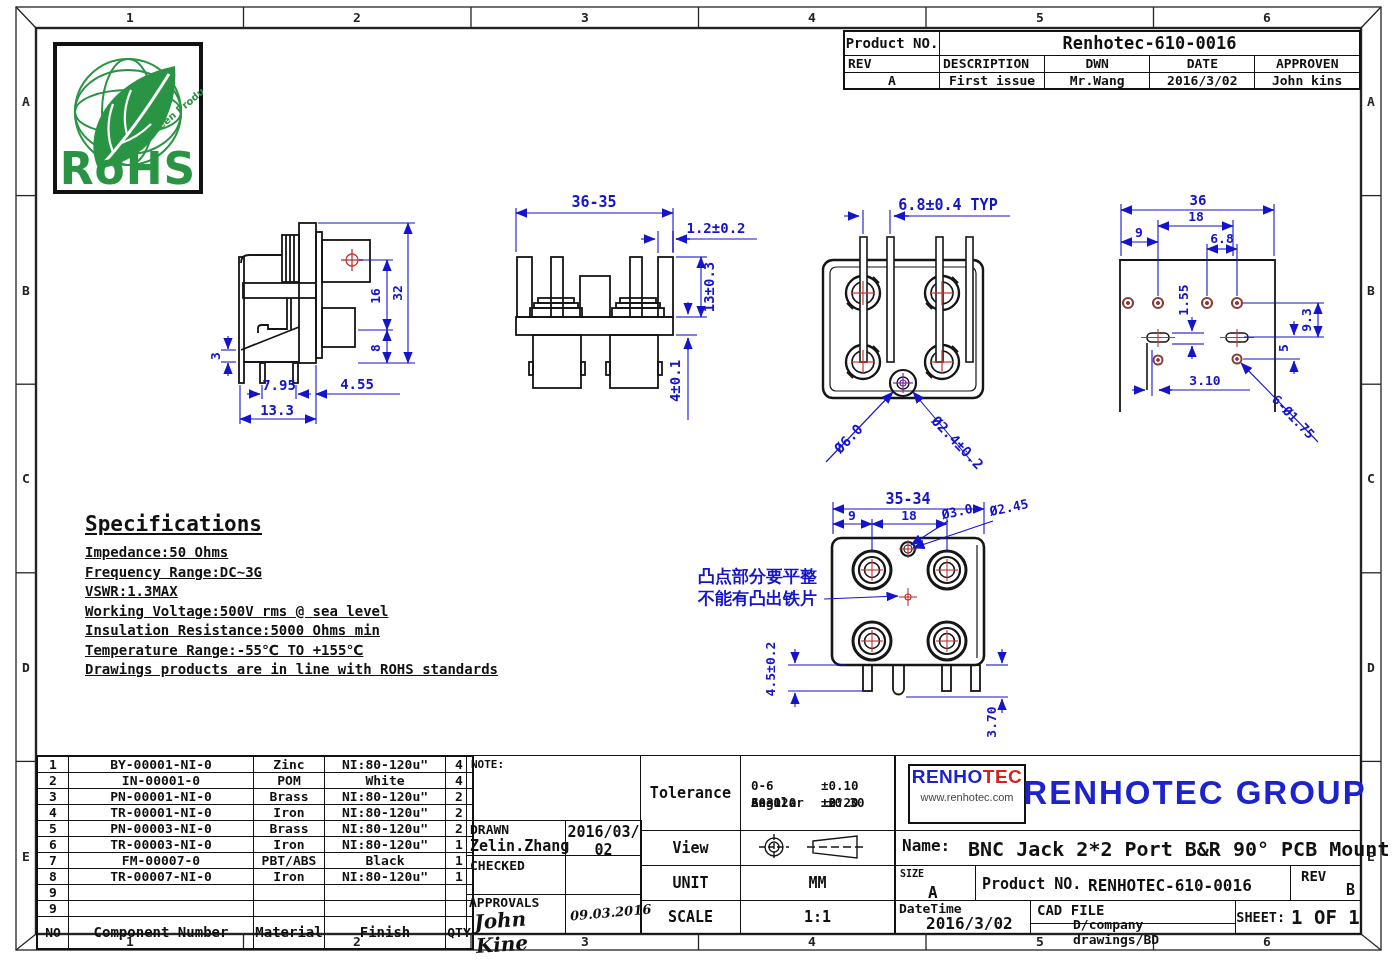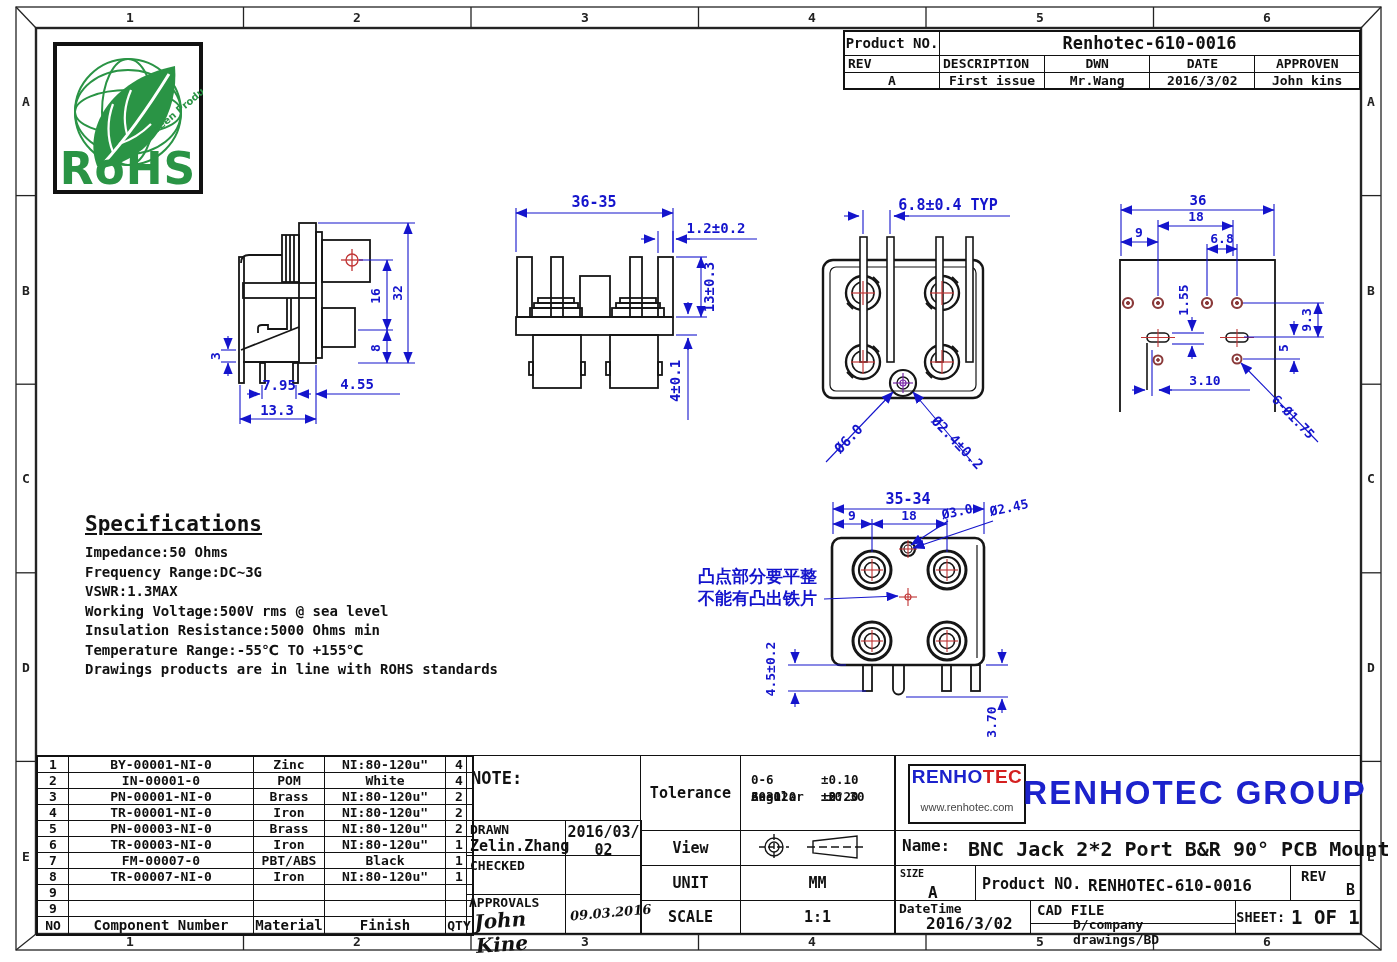--- a/index.html
+++ b/index.html
@@ -15,21 +15,21 @@
   table.grid{border-collapse:collapse;table-layout:fixed;}
   table.grid td,table.grid th{border:1.5px solid #111;padding:0;font:bold 13px "DejaVu Sans Mono",monospace;
        text-align:center;vertical-align:middle;overflow:hidden;white-space:nowrap;line-height:1;}
   
   .cell{position:absolute;border:1.5px solid #111;box-sizing:border-box;}
   .lbl{font:bold 13px "DejaVu Sans Mono",monospace;}
   .val15{font:bold 15px "DejaVu Sans Mono",monospace;}
   .val16{font:bold 16px "DejaVu Sans Mono",monospace;}
   .script{font-family:"DejaVu Serif",serif;font-style:italic;font-weight:bold;}
   .spec-title{font:bold 21px "DejaVu Sans Mono","DejaVu Sans",monospace;text-decoration:underline;margin-bottom:7px;}
-  .spec-line{font:bold 14px "DejaVu Sans Mono","DejaVu Sans",monospace;line-height:19.5px;white-space:nowrap;}
+  .spec-line{font:bold 14px "DejaVu Sans Mono","DejaVu Sans",monospace;line-height:19.5px;white-space:nowrap;text-decoration:underline;}
   .blue{color:#1c22cc;} .redc{color:#d42020;}
 </style>
 </head>
 <body>
 
 <div class="sheet">
 
   <svg class="abs" style="left:0;top:0" width="1397" height="962" viewBox="0 0 1397 962">
     <defs>
       <marker id="arr" viewBox="0 0 10 8" refX="9.5" refY="4" markerWidth="11" markerHeight="9" orient="auto-start-reverse">
@@ -510,33 +510,33 @@
           <td></td>
       <td></td>
         </tr>
     <tr style="height:16px">
       <td>9</td>
           <td></td>
       <td></td>
           <td></td>
       <td></td>
         </tr>
-    <tr style="height:19px">
+    <tr style="height:33px">
       <th>NO</th>
       <th style="font-size:14px">Component Number</th>
       <th style="font-size:14px">Material</th>
       <th style="font-size:14px">Finish</th>
       <th>QTY</th>
     </tr>
   </tbody>
     </table>
 
   <div class="abs" style="left:466px;top:755px;width:429px;height:179px">
     <div class="cell" style="left:0;top:0;width:175px;height:66px">
-      <span class="lbl abs" style="left:4px;top:12px;font-size:17px">NOTE:</span>
+      <span class="lbl abs" style="left:4px;top:2px;font-size:11px">NOTE:</span>
     </div>
     <div class="cell" style="left:0;top:65px;width:100px;height:36px">
       <span class="lbl abs" style="left:3px;top:1px">DRAWN</span>
       <span class="val15 abs" style="left:3px;top:16px">Zelin.Zhang</span>
     </div>
     <div class="cell" style="left:99px;top:65px;width:77px;height:36px;text-align:center">
       <div class="val15" style="margin-top:2px">2016/03/</div>
       <div class="val15">02</div>
     </div>
     <div class="cell" style="left:0;top:100px;width:100px;height:40px">
@@ -546,21 +546,21 @@
     <div class="cell" style="left:0;top:139px;width:100px;height:40px">
       <span class="lbl abs" style="left:2px;top:0">APPROVALS</span>
       <span class="script abs" style="left:8px;top:12px;font-size:20px;transform:rotate(-4deg)">John Kine</span>
     </div>
     <div class="cell" style="left:99px;top:139px;width:77px;height:40px">
       <span class="script abs" style="left:4px;top:10px;font-size:13px;transform:rotate(-5deg)">09.03.2016</span>
     </div>
     <div class="cell" style="left:174px;top:0;width:101px;height:76px;display:flex;align-items:center;justify-content:center">
       <span class="val15">Tolerance</span>
     </div>
-    <div class="cell" style="left:274px;top:0;width:155px;height:76px;font:bold 12.5px 'DejaVu Sans Mono',monospace;line-height:17px;padding-top:15px">
+    <div class="cell" style="left:274px;top:0;width:155px;height:76px;font:bold 12.5px 'DejaVu Sans Mono',monospace;line-height:17px;padding-top:21px">
       <div>
           <span class="abs" style="left:10px">0-6</span>
           <span class="abs" style="left:80px">±0.10</span>
         </div>
       <div style="margin-top:17px">
           <span class="abs" style="left:10px">6-30</span>
           <span class="abs" style="left:80px">±0.20</span>
         </div>
       <div style="margin-top:17px">
           <span class="abs" style="left:10px">30-120</span>
@@ -599,21 +599,21 @@
       <span class="val15">1:1</span>
     </div>
   </div>
 
   <div class="abs" style="left:895px;top:755px;width:466px;height:179px">
     <div class="cell" style="left:0;top:0;width:466px;height:76px">
       <div class="abs" style="left:12px;top:8px;width:114px;height:56px;border:2px solid #111;text-align:center">
         <div style="font:900 19px 'Liberation Sans',sans-serif;letter-spacing:0.5px">
           <span class="blue">RENHO</span><span class="redc">TEC</span>
         </div>
-        <div style="font:11px 'Liberation Sans',sans-serif;color:#444;margin-top:13px">www.renhotec.com</div>
+        <div style="font:11px 'Liberation Sans',sans-serif;color:#444;margin-top:3px">www.renhotec.com</div>
       </div>
       <div class="abs blue" style="left:135px;top:0;width:328px;height:74px;display:flex;align-items:center;justify-content:center;font:bold 33px 'Liberation Sans',sans-serif;letter-spacing:2px;white-space:nowrap">RENHOTEC GROUP</div>
     </div>
     <div class="cell" style="left:0;top:75px;width:466px;height:36px">
       <span class="val16 abs" style="left:6px;top:5px">Name:</span>
       <span class="abs" style="left:72px;top:6px;font:bold 20px 'DejaVu Sans Mono',monospace;white-space:nowrap">BNC Jack 2*2 Port B&amp;R 90° PCB Mount</span>
     </div>
     <div class="cell" style="left:0;top:110px;width:81px;height:36px">
       <span class="lbl abs" style="left:4px;top:2px;font-size:10px">SIZE</span>
       <span class="val16 abs" style="left:32px;top:17px">A</span>

